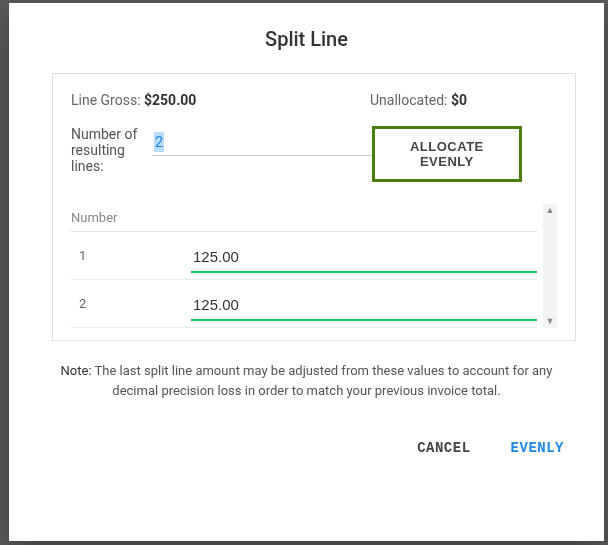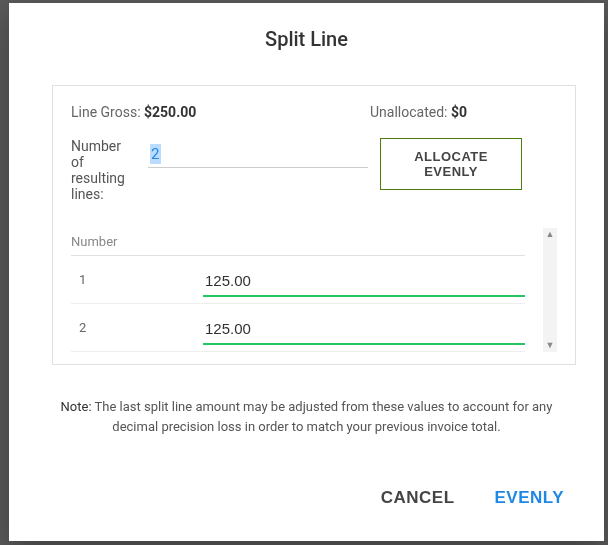--- a/index.html
+++ b/index.html
@@ -1,19 +1,18 @@
 <!DOCTYPE html>
 <html><head>
 <meta charset="utf-8">
 <style>
   * {
     box-sizing: border-box;
     margin: 0;
     padding: 0;
-    gap: 12px;
   }
   body {
     font-family: Roboto, Arial, sans-serif;
     background: #5a5a5a;
     width: 608px;
     height: 545px;
     overflow: hidden;
     position: relative;
   }
   .modal {
@@ -91,21 +90,21 @@
     font-size: 15px;
     padding: 0 1px;
     line-height: 20px;
     pointer-events: none;
   }
   .lines-input-wrap input {
     color: transparent;
     caret-color: #1e88e5;
   }
   .allocate-btn {
-    border: 1px solid #4d7c0f;
+    border: 3px solid #4d7c0f;
     background: #fff;
     padding: 10px 20px;
     font-size: 13px;
     font-weight: 600;
     color: #444;
     letter-spacing: 0.5px;
     cursor: pointer;
     margin-right: 35px;
   }
   .table-area {
@@ -183,25 +182,26 @@
   .actions {
     display: flex;
     justify-content: flex-end;
     gap: 32px;
     margin-top: 34px;
     padding-right: 8px;
   }
   .action-btn {
     border: none;
     background: none;
-    font-size: 17px;
+    font-size: 14px;
     font-weight: 600;
     letter-spacing: 0.5px;
     cursor: pointer;
     padding: 6px 4px;
+    font-family: Liberation Mono, monospace;
   }
   .cancel-btn {
     color: #444;
   }
   .split-btn {
     color: #1e88e5;
   }
 </style>
 </head>
 <body>

